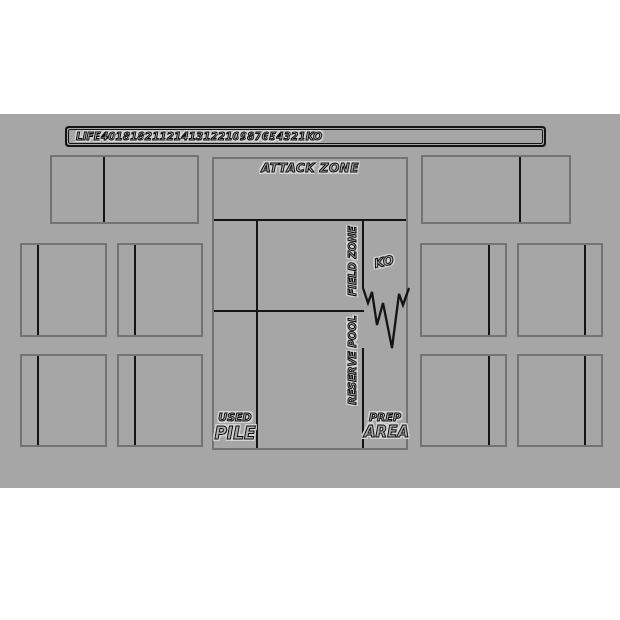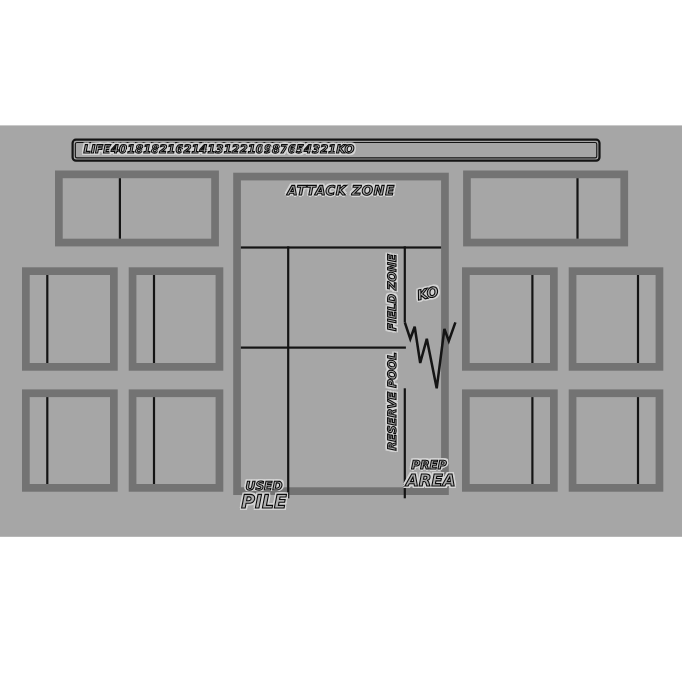--- a/index.html
+++ b/index.html
@@ -5,21 +5,21 @@
   html,body{margin:0;padding:0;}
   body{
     width:620px;height:620px;position:relative;background:#ffffff;
     font-family:"DejaVu Sans", sans-serif;overflow:hidden;
   }
   .mat{
     position:absolute;left:0;top:114px;width:620px;height:374px;
     background:#a6a6a6;
   }
   .box{
-    position:absolute;border:7px solid #737373;box-sizing:border-box;
+    position:absolute;border:2px solid #737373;box-sizing:border-box;
     background:transparent;
   }
   .vline{position:absolute;background:#141414;width:2px;}
   .hline{position:absolute;background:#141414;height:2px;}
   .bubble{
     font-family:"DejaVu Sans", sans-serif;
     font-weight:bold;font-style:italic;
     color:#b0b0b0;
     -webkit-text-stroke:1px #0a0a0a;
     text-shadow:
@@ -51,21 +51,21 @@
 
 <div class="mat">
 
   <div class="life-strip">
     <div class="life-strip-inner">
       <span class="bubble">LIFE</span>
       <span class="bubble">40</span>
       <span class="bubble">18</span>
       <span class="bubble">18</span>
       <span class="bubble">2</span>
-      <span class="bubble">16</span>
+      <span class="bubble">11</span>
       <span class="bubble">2</span>
       <span class="bubble">14</span>
       <span class="bubble">13</span>
       <span class="bubble">12</span>
       <span class="bubble">2</span>
       <span class="bubble">10</span>
       <span class="bubble">9</span>
       <span class="bubble">8</span>
       <span class="bubble">7</span>
       <span class="bubble">6</span>
@@ -126,21 +126,21 @@
 
     <div class="panel-label bubble" style="left:0;right:0;top:3px;font-size:12px;letter-spacing:0.5px;">ATTACK ZONE</div>
 
     <div class="panel-label bubble rot-ccw" style="left:98px;top:95px;width:84px;height:14px;font-size:10.5px;">FIELD ZONE</div>
 
     <div class="panel-label bubble rot-ccw" style="left:94px;top:194px;width:92px;height:14px;font-size:10.5px;">RESERVE POOL</div>
 
     <div class="panel-label bubble" style="left:150px;top:97px;width:40px;font-size:12.5px;transform:rotate(-12deg);">KO</div>
 
     <div class="panel-label two-line" style="left:0;top:253px;width:42px;">
-      <span class="bubble" style="font-size:11px;display:block;margin-top:19px;">USED</span>
+      <span class="bubble" style="font-size:11px;display:block;">USED</span>
       <span class="bubble" style="font-size:17px;display:block;">PILE</span>
     </div>
 
     <div class="panel-label two-line" style="left:150px;top:253px;width:42px;">
       <span class="bubble" style="font-size:11px;display:block;">PREP</span>
       <span class="bubble" style="font-size:15px;display:block;">AREA</span>
     </div>
 
   </div>
 </div>

